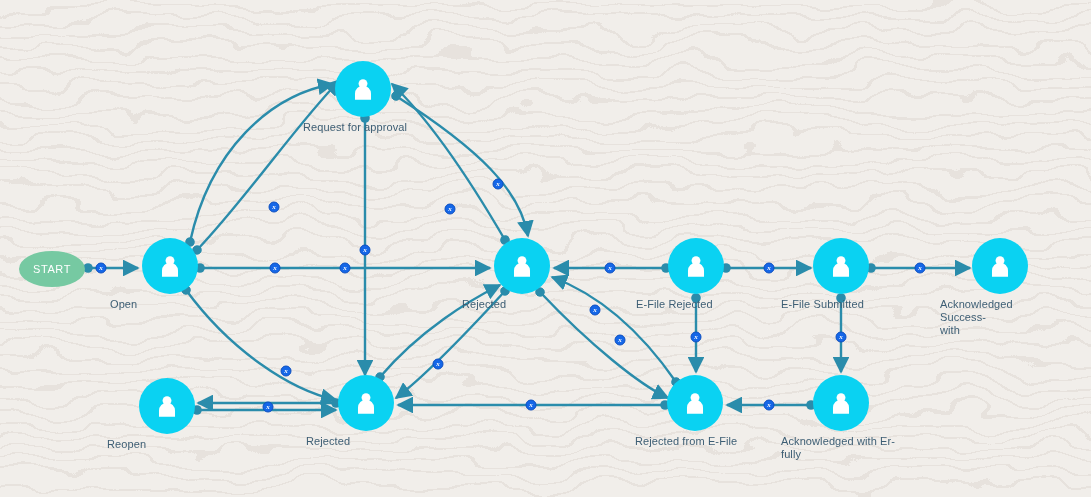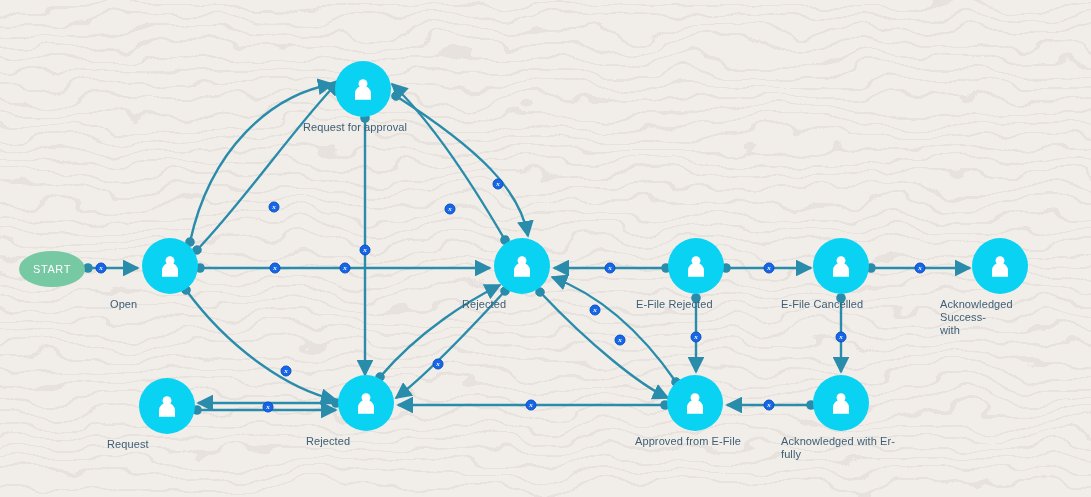--- a/index.html
+++ b/index.html
@@ -265,62 +265,62 @@
       <div class="node-label">E-File Rejected</div>
     </div>
 
     <div class="node" style="left:841px; top:266px;">
       <div class="node-circle">
         <svg width="26" height="26" viewBox="0 0 24 24" aria-hidden="true">
           <circle cx="12" cy="7" r="4.1" fill="#ffffff"></circle>
           <path d="M4.6 22 v-5.6 a7.4 7.4 0 0 1 14.8 0 V22 z" fill="#ffffff"></path>
         </svg>
       </div>
-      <div class="node-label">E-File Cancelled</div>
+      <div class="node-label">E-File Submitted</div>
     </div>
 
     <div class="node" style="left:1000px; top:266px;">
       <div class="node-circle">
         <svg width="26" height="26" viewBox="0 0 24 24" aria-hidden="true">
           <circle cx="12" cy="7" r="4.1" fill="#ffffff"></circle>
           <path d="M4.6 22 v-5.6 a7.4 7.4 0 0 1 14.8 0 V22 z" fill="#ffffff"></path>
         </svg>
       </div>
       <div class="node-label">Acknowledged Success-
 with</div>
     </div>
 
     <div class="node" style="left:167px; top:406px;">
       <div class="node-circle">
         <svg width="26" height="26" viewBox="0 0 24 24" aria-hidden="true">
           <circle cx="12" cy="7" r="4.1" fill="#ffffff"></circle>
           <path d="M4.6 22 v-5.6 a7.4 7.4 0 0 1 14.8 0 V22 z" fill="#ffffff"></path>
         </svg>
       </div>
-      <div class="node-label">Request</div>
+      <div class="node-label">Reopen</div>
     </div>
 
     <div class="node" style="left:366px; top:403px;">
       <div class="node-circle">
         <svg width="26" height="26" viewBox="0 0 24 24" aria-hidden="true">
           <circle cx="12" cy="7" r="4.1" fill="#ffffff"></circle>
           <path d="M4.6 22 v-5.6 a7.4 7.4 0 0 1 14.8 0 V22 z" fill="#ffffff"></path>
         </svg>
       </div>
       <div class="node-label">Rejected</div>
     </div>
 
     <div class="node" style="left:695px; top:403px;">
       <div class="node-circle">
         <svg width="26" height="26" viewBox="0 0 24 24" aria-hidden="true">
           <circle cx="12" cy="7" r="4.1" fill="#ffffff"></circle>
           <path d="M4.6 22 v-5.6 a7.4 7.4 0 0 1 14.8 0 V22 z" fill="#ffffff"></path>
         </svg>
       </div>
-      <div class="node-label">Approved from E-File</div>
+      <div class="node-label">Rejected from E-File</div>
     </div>
 
     <div class="node" style="left:841px; top:403px;">
       <div class="node-circle">
         <svg width="26" height="26" viewBox="0 0 24 24" aria-hidden="true">
           <circle cx="12" cy="7" r="4.1" fill="#ffffff"></circle>
           <path d="M4.6 22 v-5.6 a7.4 7.4 0 0 1 14.8 0 V22 z" fill="#ffffff"></path>
         </svg>
       </div>
       <div class="node-label">Acknowledged with Er-

